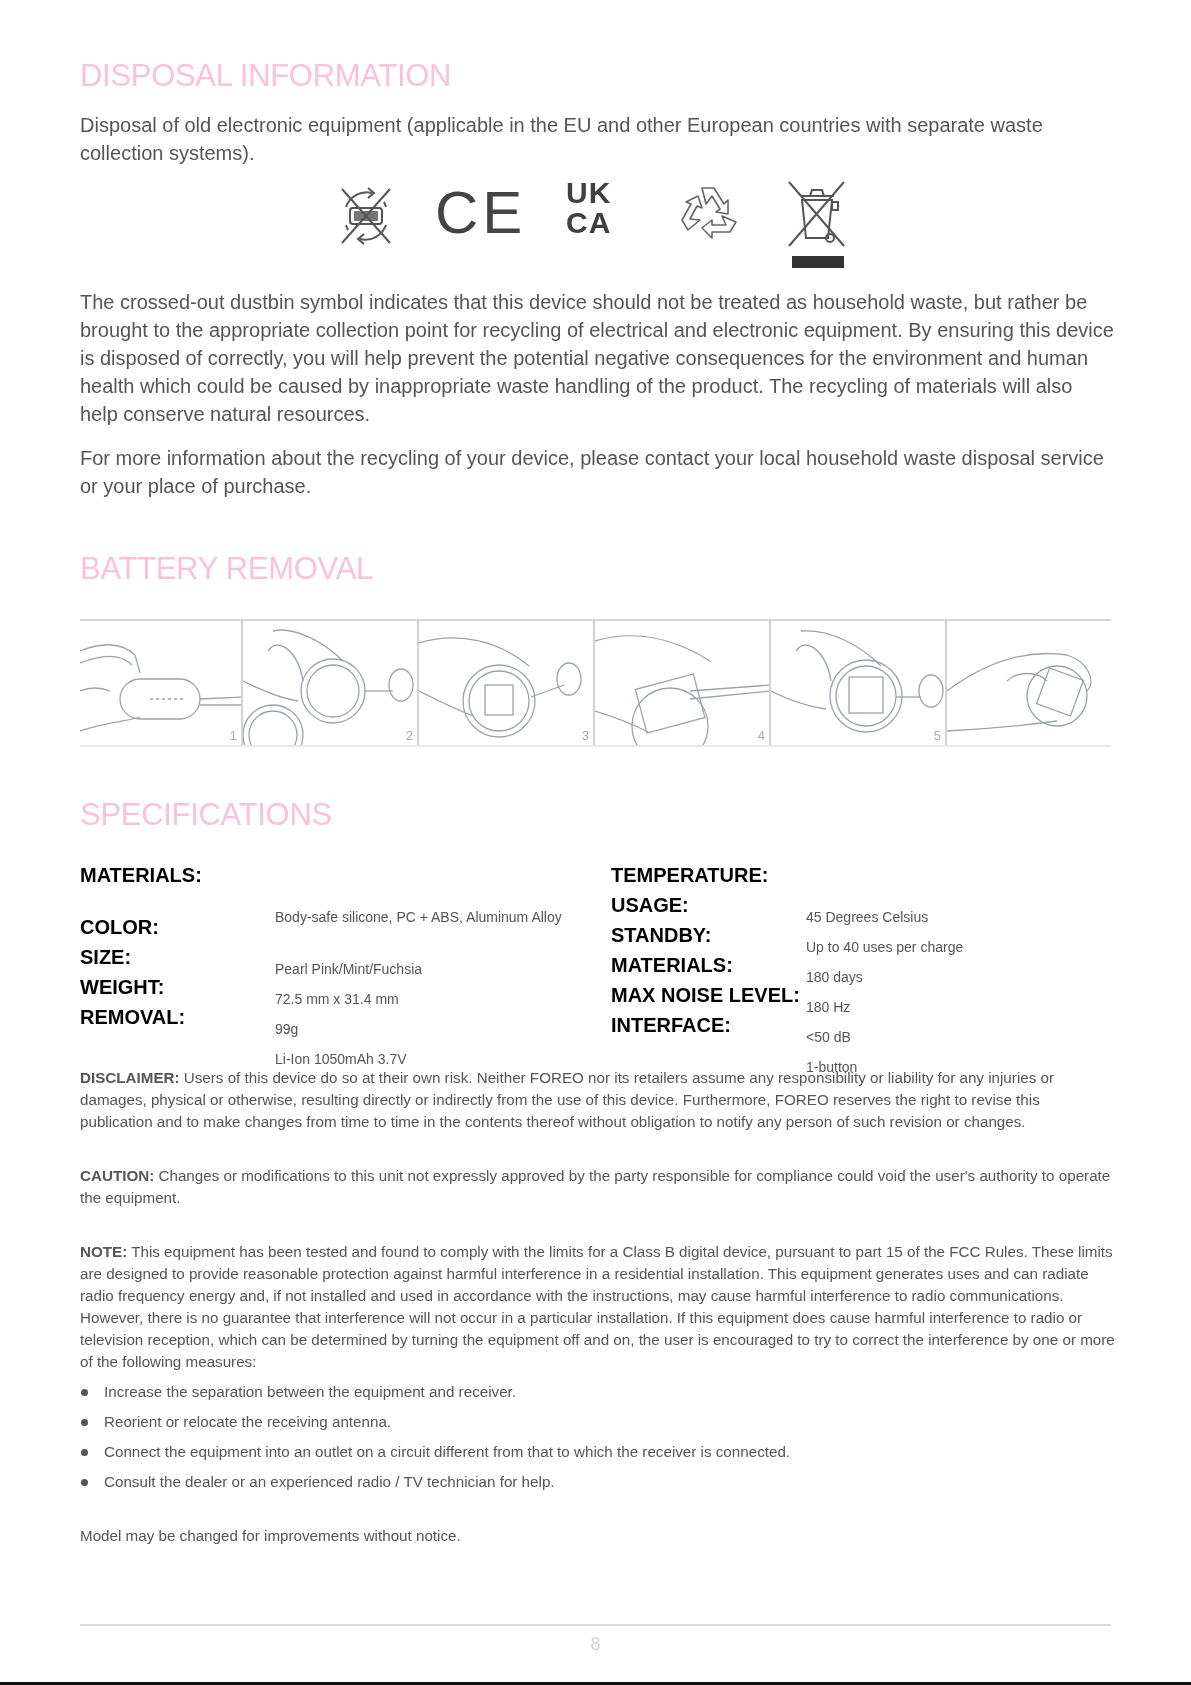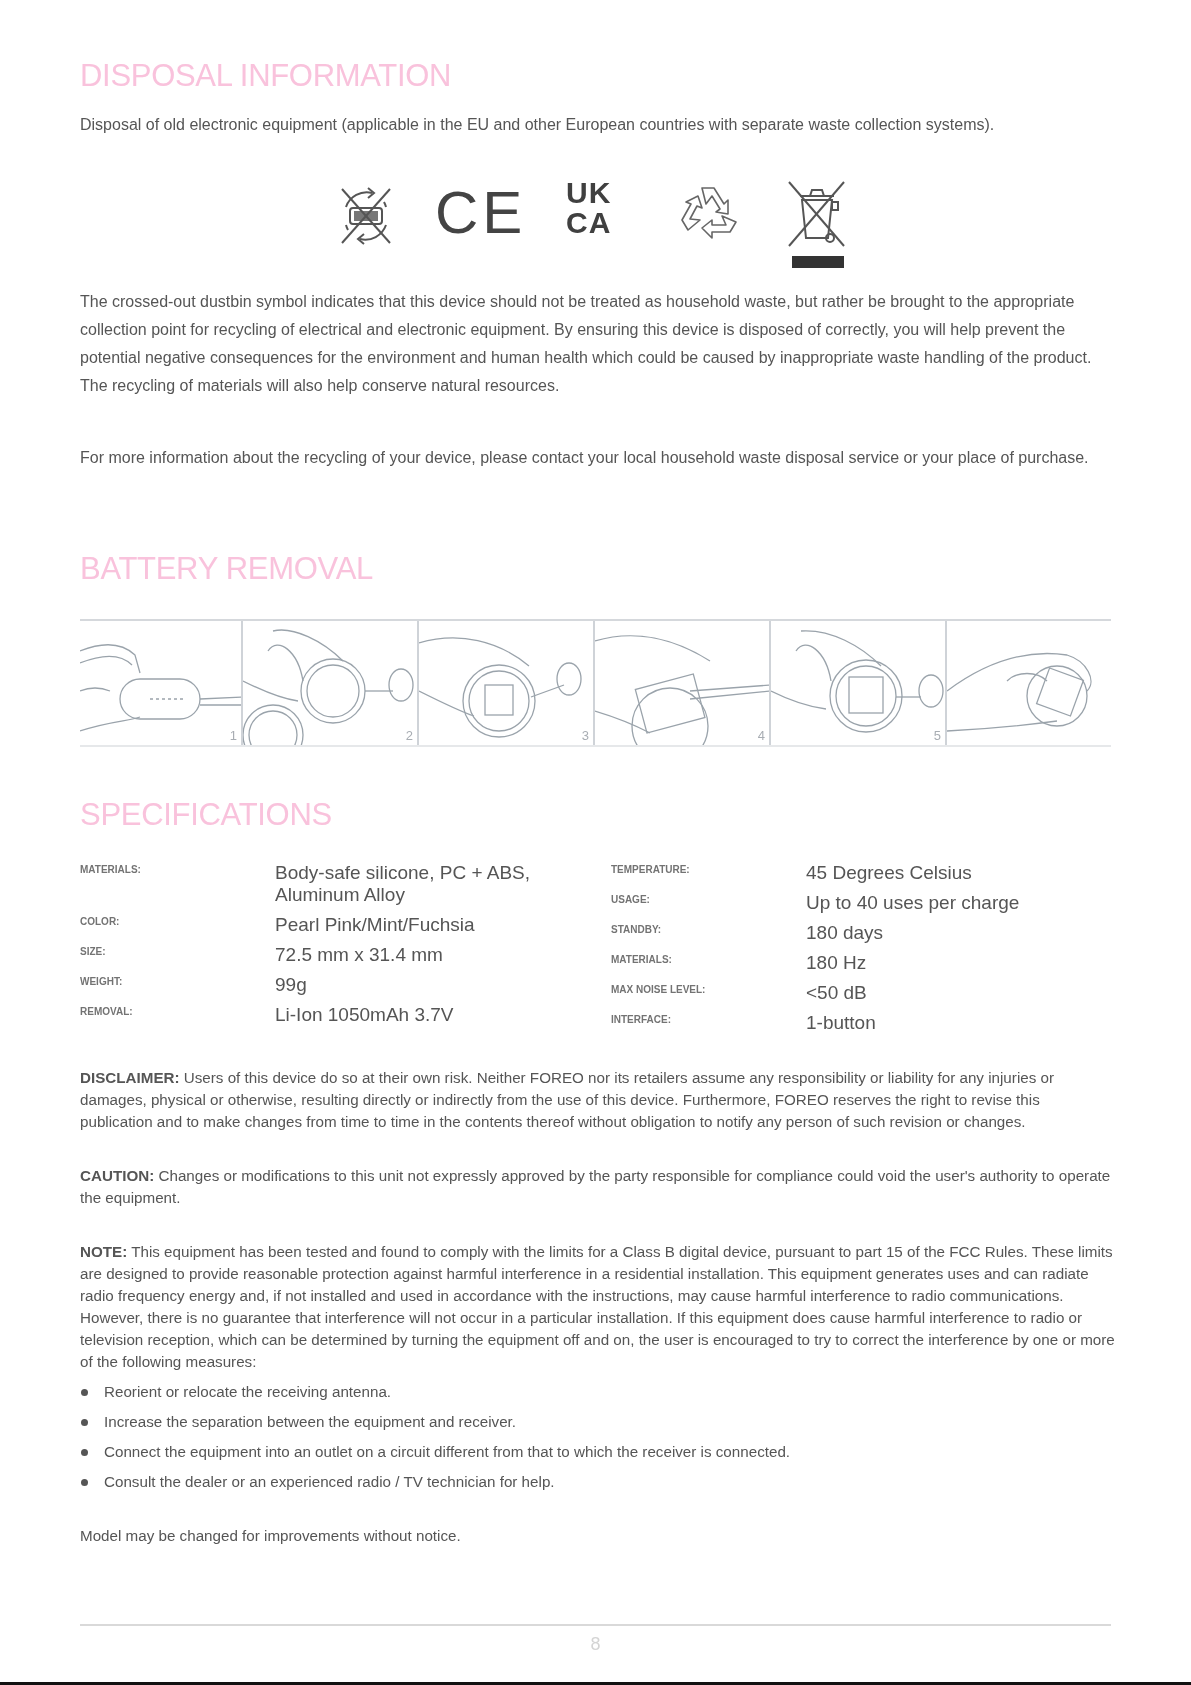--- a/index.html
+++ b/index.html
@@ -4,33 +4,33 @@
   <style>
     * { box-sizing: border-box; margin: 0; padding: 0; }
     html, body { width: 1191px; height: 1685px; background: #ffffff; overflow: hidden; }
     body { position: relative; font-family: "Liberation Sans", sans-serif; color: #555555; }
 
     .page { position: absolute; left: 0; top: 0; width: 1191px; height: 1682px; background: #fff; }
     .bottom-strip { position: absolute; left: 0; top: 1682px; width: 1191px; height: 3px; background: #111; }
 
     .h1 { position: absolute; left: 80px; font-size: 31px; color: #f9c2dc; font-weight: normal; letter-spacing: -0.3px; white-space: nowrap; }
 
-    .para { position: absolute; left: 80px; width: 1035px; font-size: 16px; line-height: 28px; color: #555; }
+    .para { position: absolute; left: 80px; width: 1035px; font-size: 20px; line-height: 28px; color: #555; }
 
     .icons-row { position: absolute; left: 330px; top: 180px; width: 530px; height: 100px; }
     .icon { position: absolute; }
 
     .steps { position: absolute; left: 80px; top: 619px; width: 1031px; height: 128px; border-top: 2px solid #d5d8dc; border-bottom: 2px solid #e6e8ea; }
     .step { position: absolute; top: 0; height: 124px; border-right: 2px solid #cfd3d8; overflow: hidden; }
     .step:last-child { border-right: none; }
     .step svg { position: absolute; left: 0; top: 0; }
     .step-num { position: absolute; right: 4px; bottom: 2px; font-size: 13px; color: #a8adb3; }
 
-    .spec-label { position: absolute; font-size: 10px; font-weight: bold; color: #737373; white-space: nowrap; }
-    .spec-value { position: absolute; font-size: 19px; color: #555; line-height: 22px; width: 300px; }
+    .spec-label { position: absolute; font-size: 20px; font-weight: bold; color: #000000; white-space: nowrap; }
+    .spec-value { position: absolute; font-size: 14px; color: #555; line-height: 22px; width: 300px; margin-top: 44px; }
 
     .small-para { position: absolute; left: 80px; width: 1035px; font-size: 15.2px; line-height: 22px; color: #555; }
     .small-para b { color: #555; }
 
     .bullets { position: absolute; left: 80px; top: 1379px; width: 1000px; }
     .bullet { position: relative; height: 30px; font-size: 15.2px; color: #555; padding-left: 24px; line-height: 26px; }
     .bullet .dot { position: absolute; left: 1px; top: 10px; width: 7px; height: 7px; border-radius: 50%; background: #555; }
 
     .footer-rule { position: absolute; left: 80px; top: 1624px; width: 1031px; height: 2px; background: #d9d9d9; }
     .page-num { position: absolute; left: 0; width: 1191px; top: 1634px; text-align: center; font-size: 18px; color: #d4d4d4; }
@@ -221,22 +221,22 @@
     <div class="spec-value" style="left:806px; top:1012px;">1-button</div>
   </div>
 
   <p class="small-para" style="top:1067px;"><b>DISCLAIMER:</b><span> Users of this device do so at their own risk. Neither FOREO nor its retailers assume any responsibility or liability for any injuries or damages, physical or otherwise, resulting directly or indirectly from the use of this device. Furthermore, FOREO reserves the right to revise this publication and to make changes from time to time in the contents thereof without obligation to notify any person of such revision or changes.</span></p>
 
   <p class="small-para" style="top:1165px;"><b>CAUTION:</b><span> Changes or modifications to this unit not expressly approved by the party responsible for compliance could void the user's authority to operate the equipment.</span></p>
 
   <p class="small-para" style="top:1241px;"><b>NOTE:</b><span> This equipment has been tested and found to comply with the limits for a Class B digital device, pursuant to part 15 of the FCC Rules. These limits are designed to provide reasonable protection against harmful interference in a residential installation. This equipment generates uses and can radiate radio frequency energy and, if not installed and used in accordance with the instructions, may cause harmful interference to radio communications. However, there is no guarantee that interference will not occur in a particular installation. If this equipment does cause harmful interference to radio or television reception, which can be determined by turning the equipment off and on, the user is encouraged to try to correct the interference by one or more of the following measures:</span></p>
 
   <div class="bullets">
+    <div class="bullet"><span class="dot"></span><span>Increase the separation between the equipment and receiver.</span></div>
     <div class="bullet"><span class="dot"></span><span>Reorient or relocate the receiving antenna.</span></div>
-    <div class="bullet"><span class="dot"></span><span>Increase the separation between the equipment and receiver.</span></div>
     <div class="bullet"><span class="dot"></span><span>Connect the equipment into an outlet on a circuit different from that to which the receiver is connected.</span></div>
     <div class="bullet"><span class="dot"></span><span>Consult the dealer or an experienced radio / TV technician for help.</span></div>
   </div>
 
   <p class="small-para" style="top:1525px;">Model may be changed for improvements without notice.</p>
 
   <div class="footer-rule"></div>
   <div class="page-num">8</div>
 </div>
 <div class="bottom-strip"></div>

